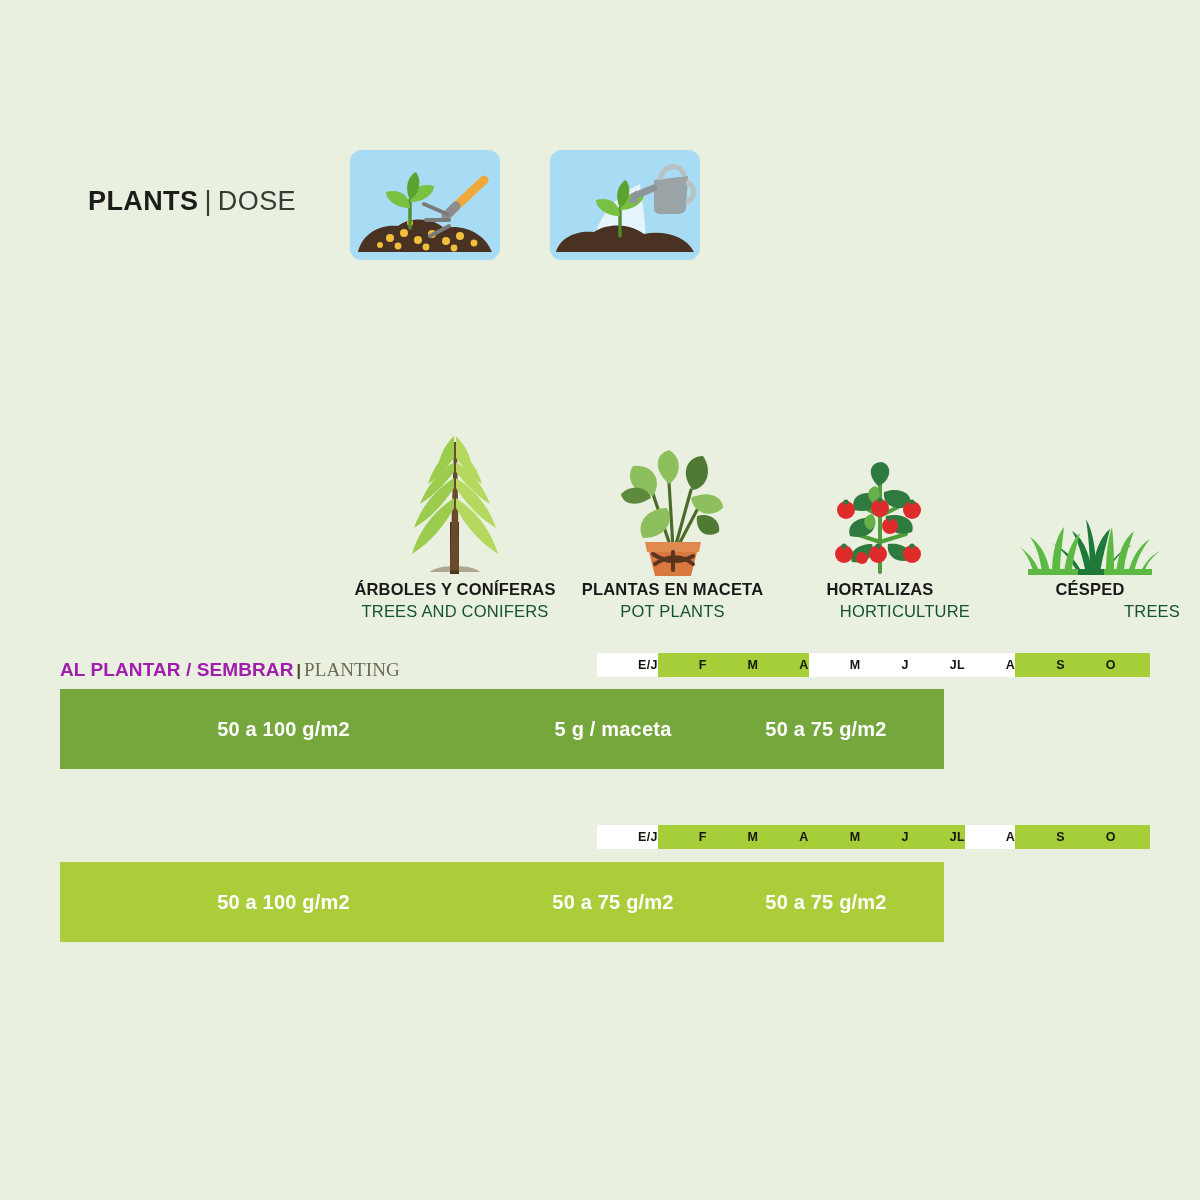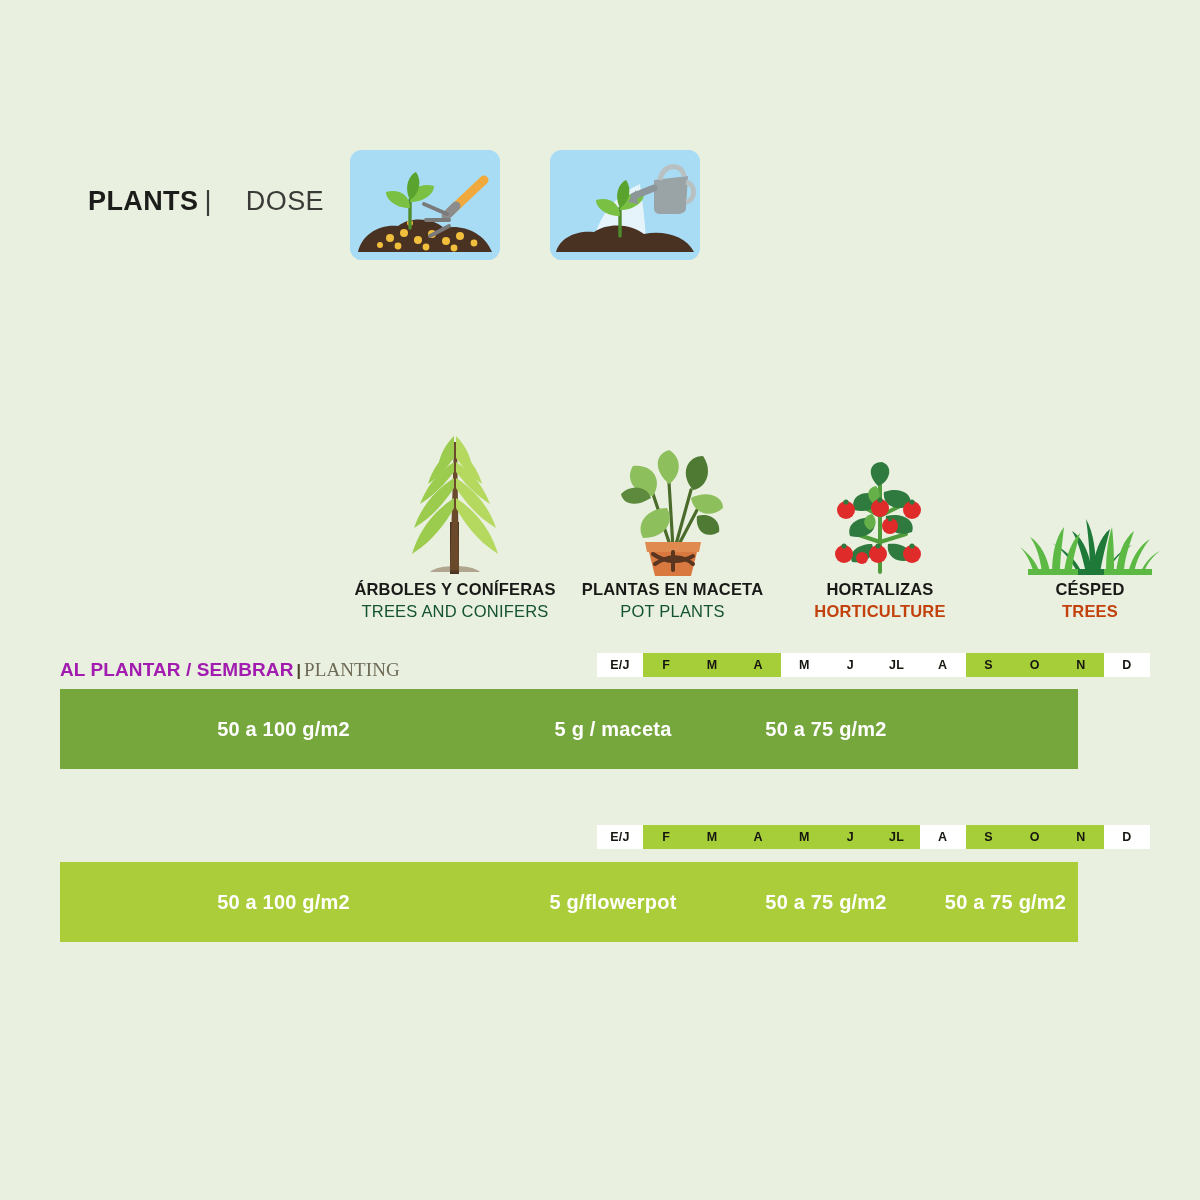--- a/index.html
+++ b/index.html
@@ -18,21 +18,21 @@
     position: absolute;
     left: 88px;
     top: 186px;
     font-size: 27px;
     letter-spacing: 0.4px;
     white-space: nowrap;
     color: #1c1c1a;
   }
   #dose-title .es { font-weight: bold; }
   #dose-title .sep { font-weight: 300; color: #3a3a36; margin: 0 6px; }
-  #dose-title .en { font-weight: 400; color: #3a3a36; margin-left: 28px; }
+  #dose-title .en { font-weight: 400; color: #3a3a36; }
 
   
   .method-icon {
     position: absolute;
     width: 150px;
     height: 110px;
     border-radius: 12px;
     background: #a8dcf4;
     overflow: hidden;
   }
@@ -56,21 +56,21 @@
     white-space: nowrap;
   }
   .cat-label-en {
     font-weight: 400;
     font-size: 16.5px;
     color: #14532d;
     letter-spacing: 0.2px;
     line-height: 1.35;
     white-space: nowrap;
   }
-  .cat-label-en.bold { font-weight: bold; color: #c2410c; }
+  .cat-label-en.bold { font-weight: normal; color: #14532d; text-align: right; }
 
   #cat-col-trees  { left: 340px; top: 430px; width: 230px; }
   #cat-col-pot    { left: 565px; top: 446px; width: 215px; }
   #cat-col-horti  { left: 790px; top: 460px; width: 180px; }
   #cat-col-grass  { left: 1000px; top: 470px; width: 180px; }
 
   #cat-col-trees  .cat-art { height: 148px; }
   #cat-col-pot    .cat-art { height: 132px; }
   #cat-col-horti  .cat-art { height: 118px; }
   #cat-col-grass  .cat-art { height: 108px; }
@@ -111,28 +111,29 @@
   #months-maintenance { left: 597px; top: 825px; width: 553px; }
   .month-cell {
     flex: 1 1 0;
     display: flex;
     align-items: center;
     justify-content: center;
     font-size: 12.5px;
     font-weight: bold;
     color: #16160f;
     letter-spacing: 0.3px;
+    padding-left: 41px;
   }
   .month-cell.on { background: #a6ce39; }
 
   
   .value-bar {
     position: absolute;
     left: 60px;
-    width: 1018px;
+    width: 884px;
     height: 80px;
     display: flex;
   }
   #bar-planting { top: 689px; background: #76a73d; }
   #bar-maintenance { top: 862px; background: #aacd39; }
   .value-cell {
     display: flex;
     align-items: center;
     justify-content: center;
     color: #ffffff;
@@ -389,16 +390,15 @@
   <div class="month-cell on">JL</div>
   <div class="month-cell">A</div>
   <div class="month-cell on">S</div>
   <div class="month-cell on">O</div>
   <div class="month-cell on">N</div>
   <div class="month-cell">D</div>
 </div>
 
 <div class="value-bar" id="bar-maintenance">
   <div class="value-cell">50 a 100 g/m2</div>
-  <div class="value-cell">5 g/flowerpot</div>
   <div class="value-cell">50 a 75 g/m2</div>
   <div class="value-cell">50 a 75 g/m2</div>
 </div>
 
 </body></html>

